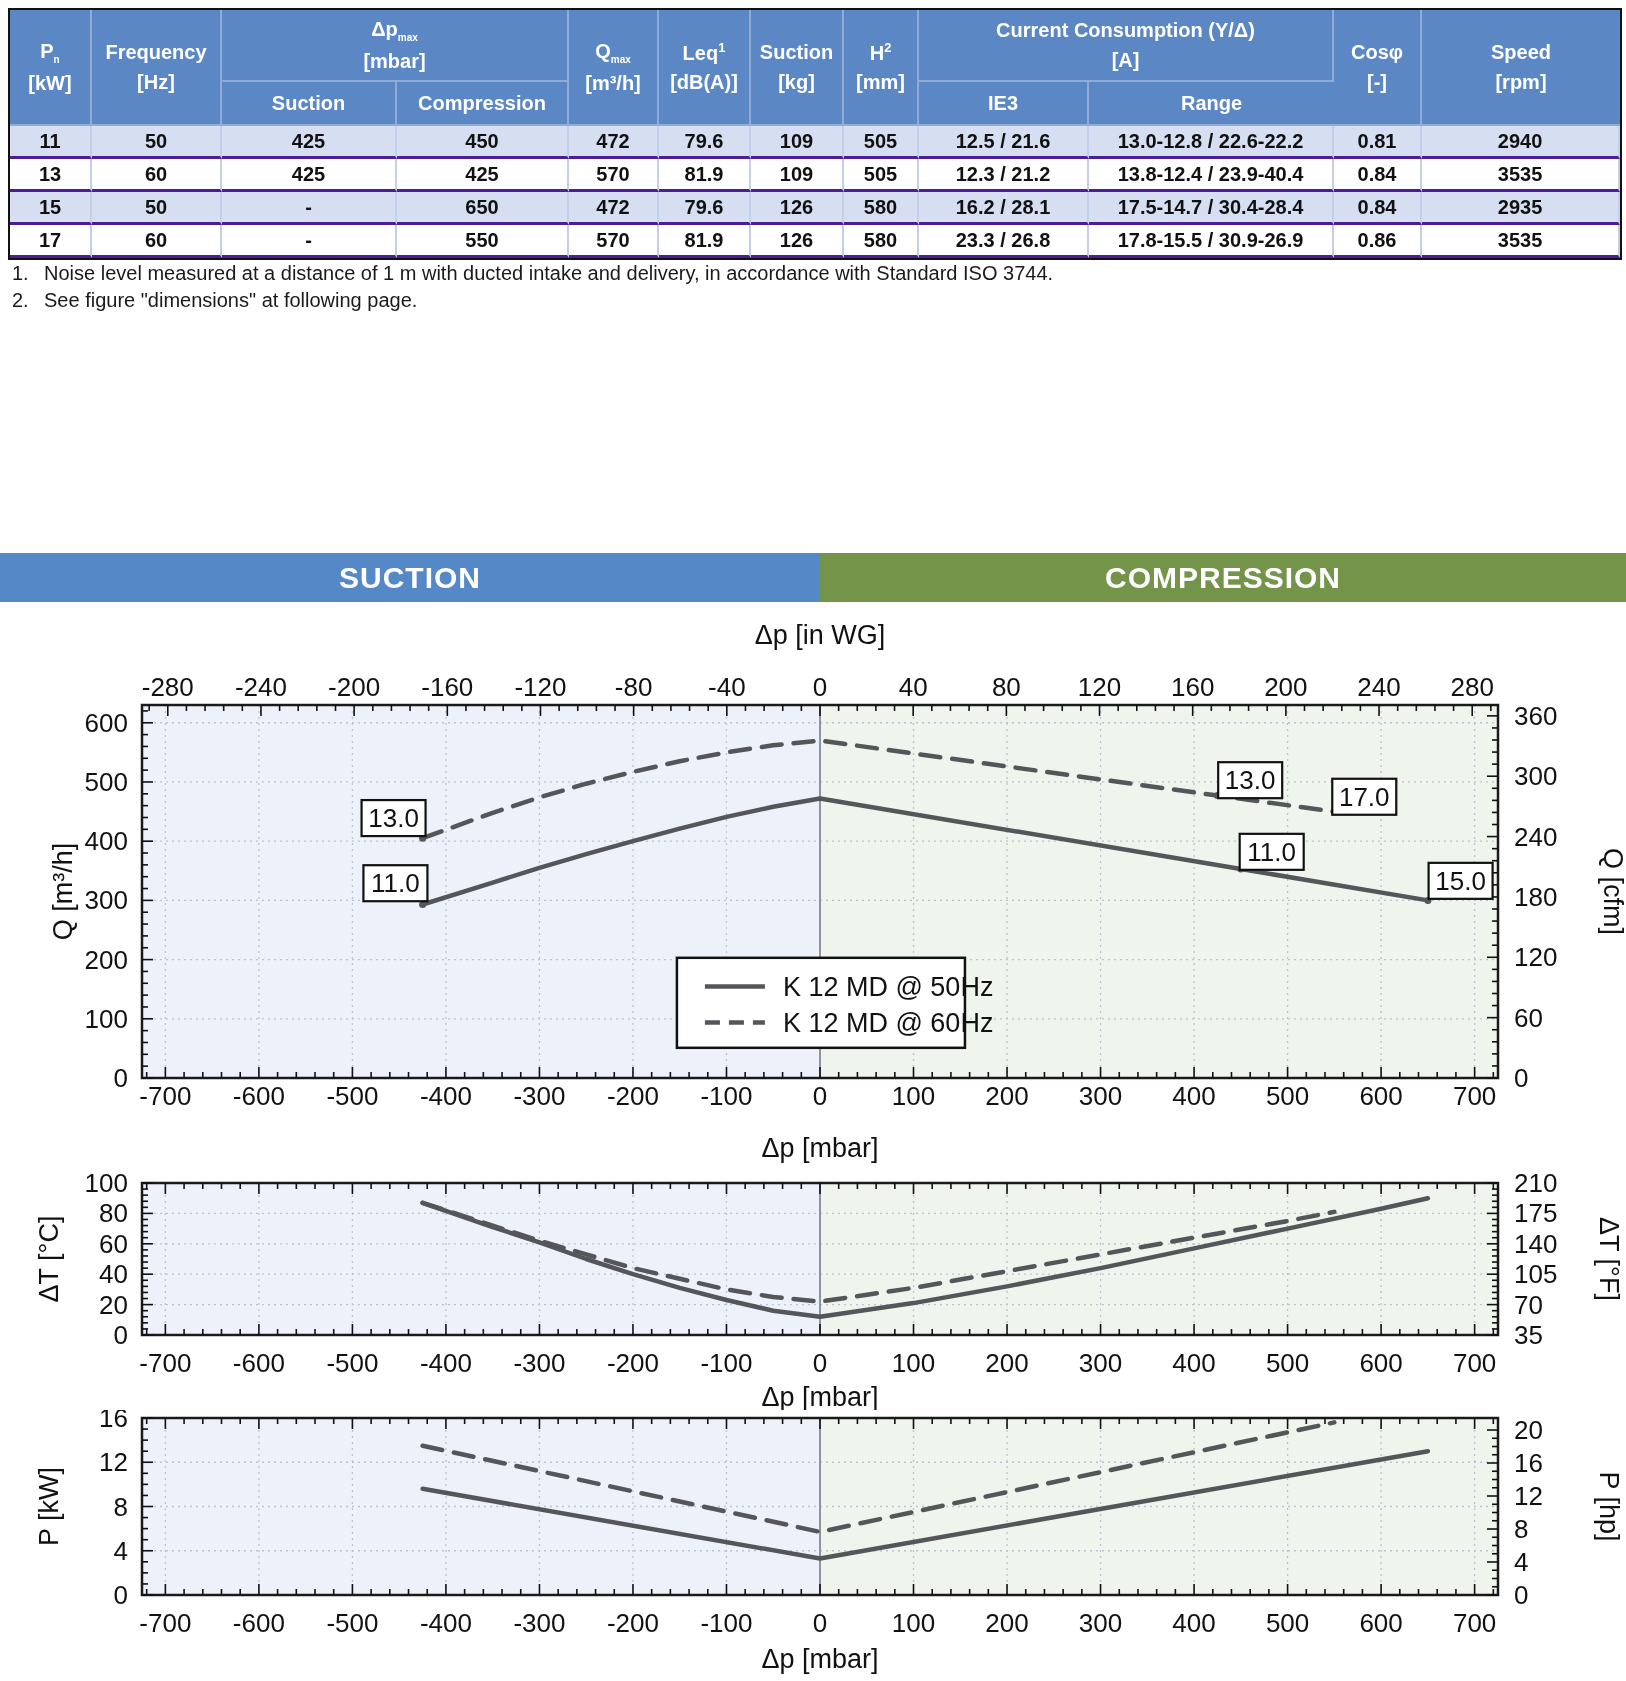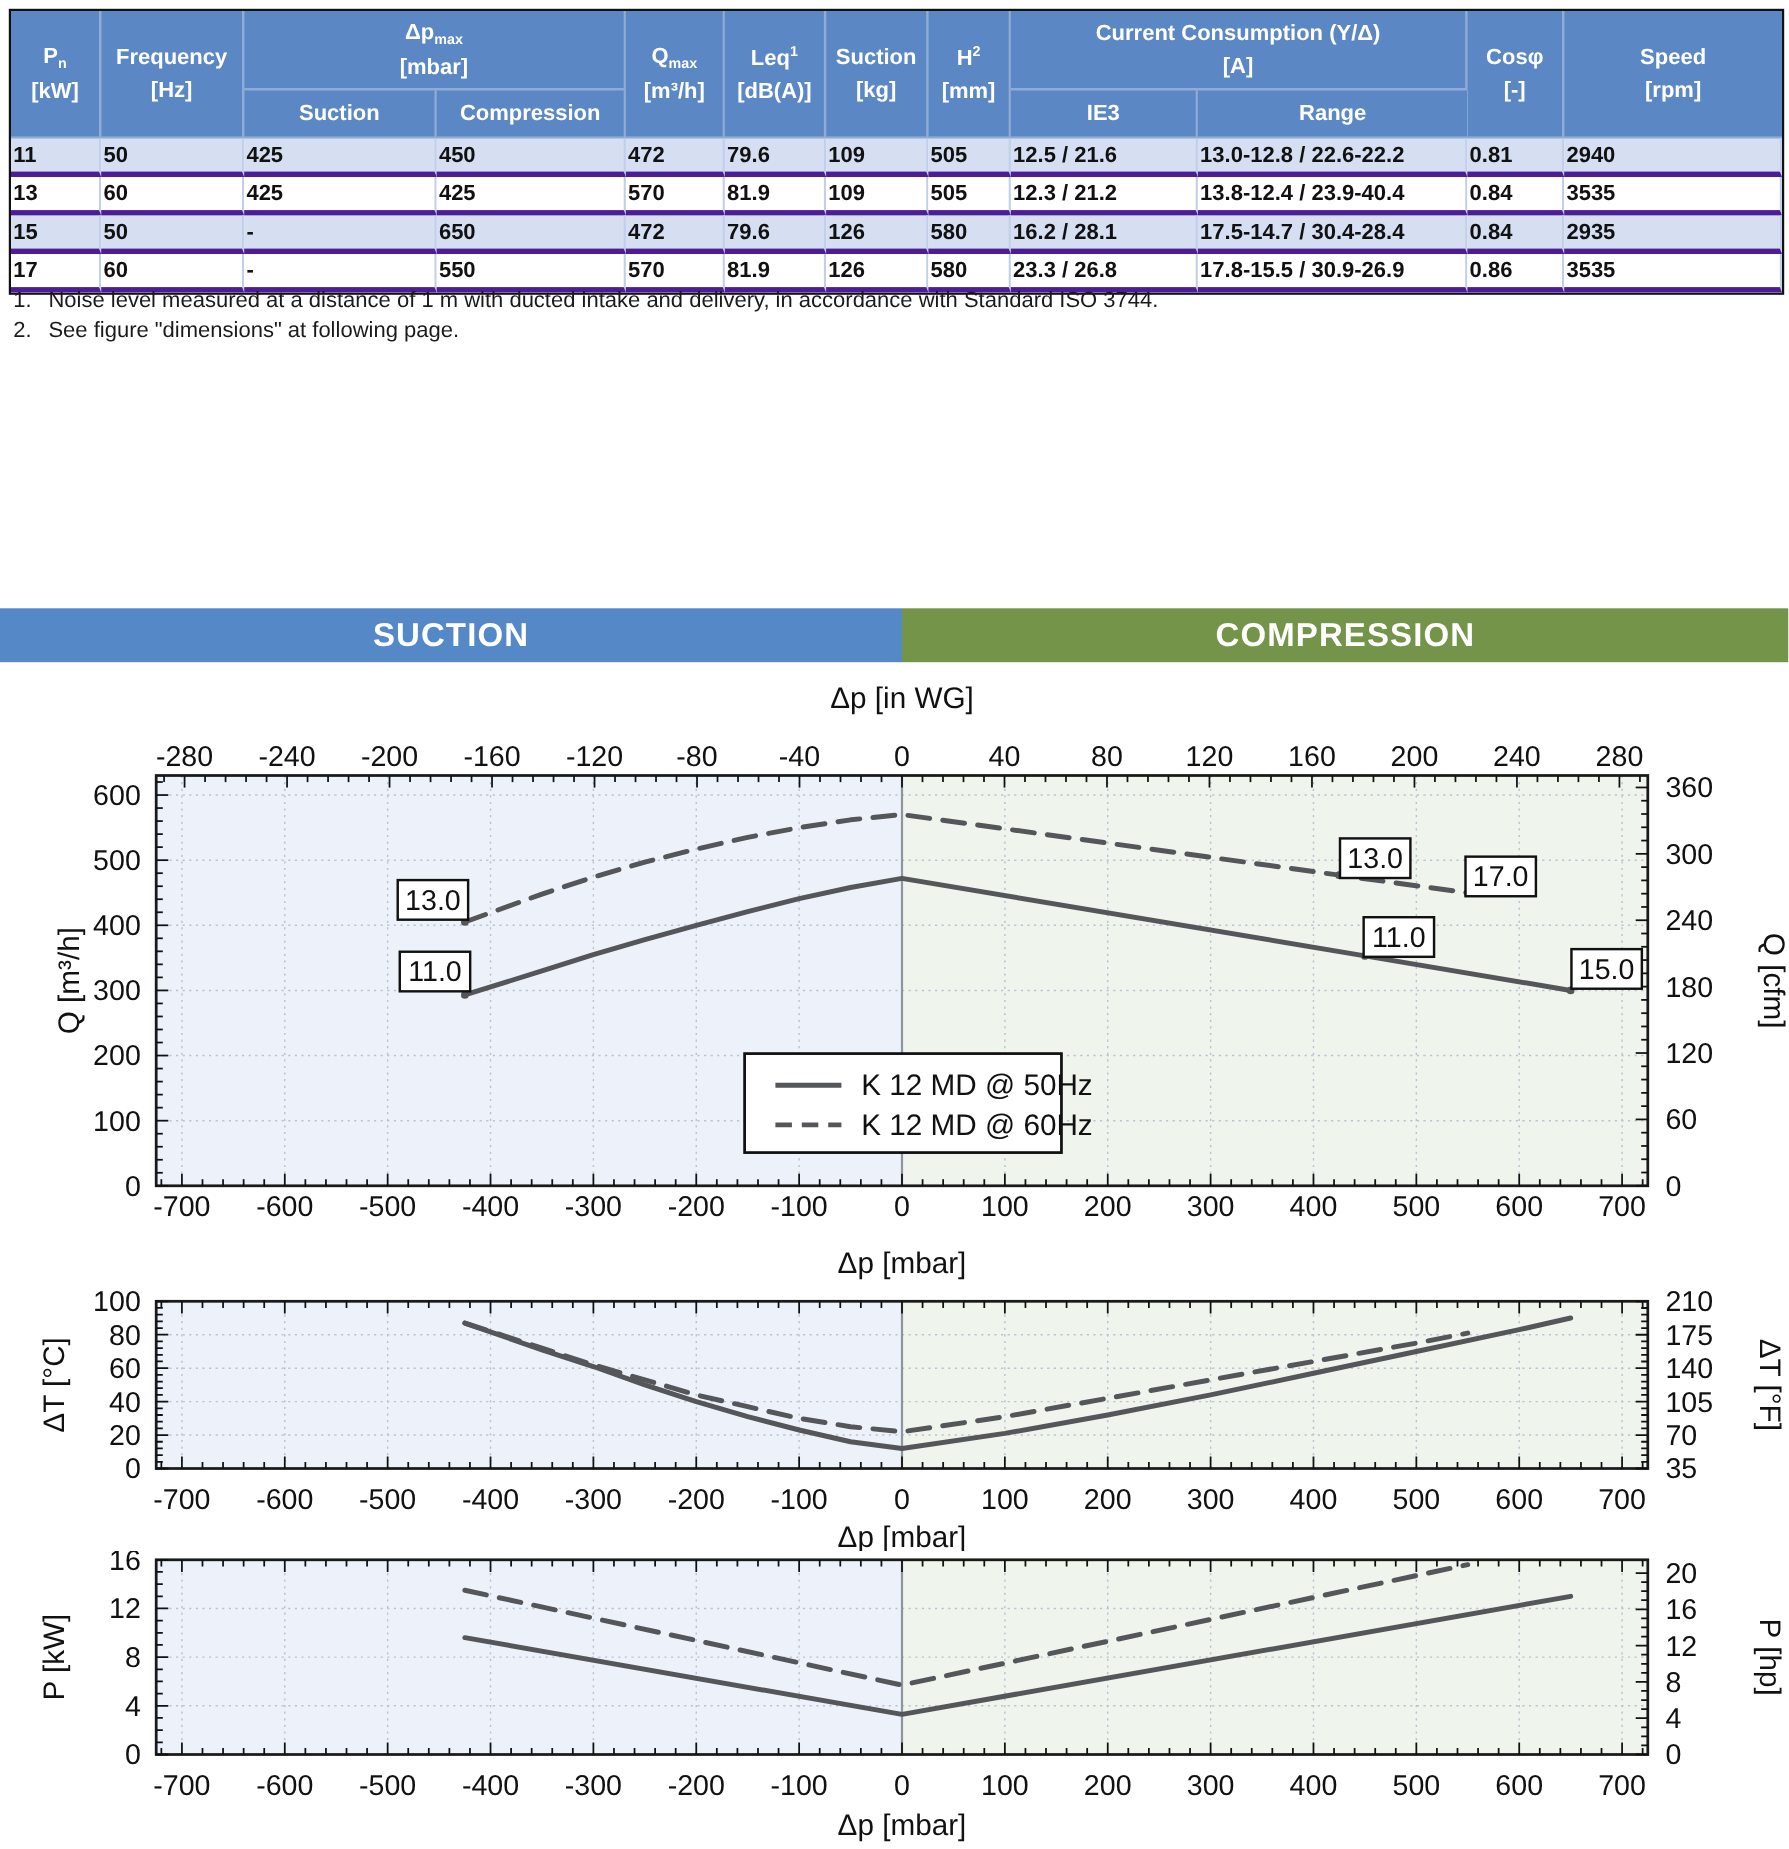--- a/index.html
+++ b/index.html
@@ -8,26 +8,26 @@
 
   
   table.spec{position:absolute;left:8px;top:8px;width:1610px;border-collapse:separate;border-spacing:0;
              border:2px solid #111;table-layout:fixed;}
   table.spec th{background:#5b88c5;color:#fff;font-weight:bold;font-size:20px;text-align:center;
                 vertical-align:middle;border-right:2px solid #8fabd6;border-bottom:2px solid #8fabd6;
                 padding:2px 2px;}
   table.spec thead tr.r1 th{height:66px;}
   table.spec thead tr.r2 th{height:38px;}
   table.spec th:last-child{border-right:none;}
-  table.spec td{font-weight:bold;font-size:20px;color:#111;text-align:left;height:28px;
-                border-right:2px solid #c3cfe9;border-bottom:5px solid #4c1d95;background:#fff;padding:1px 2px;}
+  table.spec td{font-weight:bold;font-size:20px;color:#111;text-align:center;height:28px;
+                border-right:2px solid #c3cfe9;border-bottom:3px solid #4c1d95;background:#fff;padding:1px 2px;}
   table.spec td:last-child{border-right:2px solid #c3cfe9;margin-left:19px;}
   table.spec tr.tint td{background:#d6dff2;}
   .unit{display:block;margin-top:7px;}
-  sub.s{font-size:13px;text-align:right;}
+  sub.s{font-size:10px;text-align:right;}
   sup.s{font-size:13px;}
 
   
   .footnotes{position:absolute;left:12px;top:260px;font-size:20px;color:#1a1a1a;}
   .fline{display:flex;line-height:27px;}
   .fnum{width:32px;flex:none;}
 
   
   .banner{position:absolute;left:0;top:553px;width:1626px;height:49px;display:flex;}
   .banner .half{display:flex;align-items:center;justify-content:center;color:#fff;

